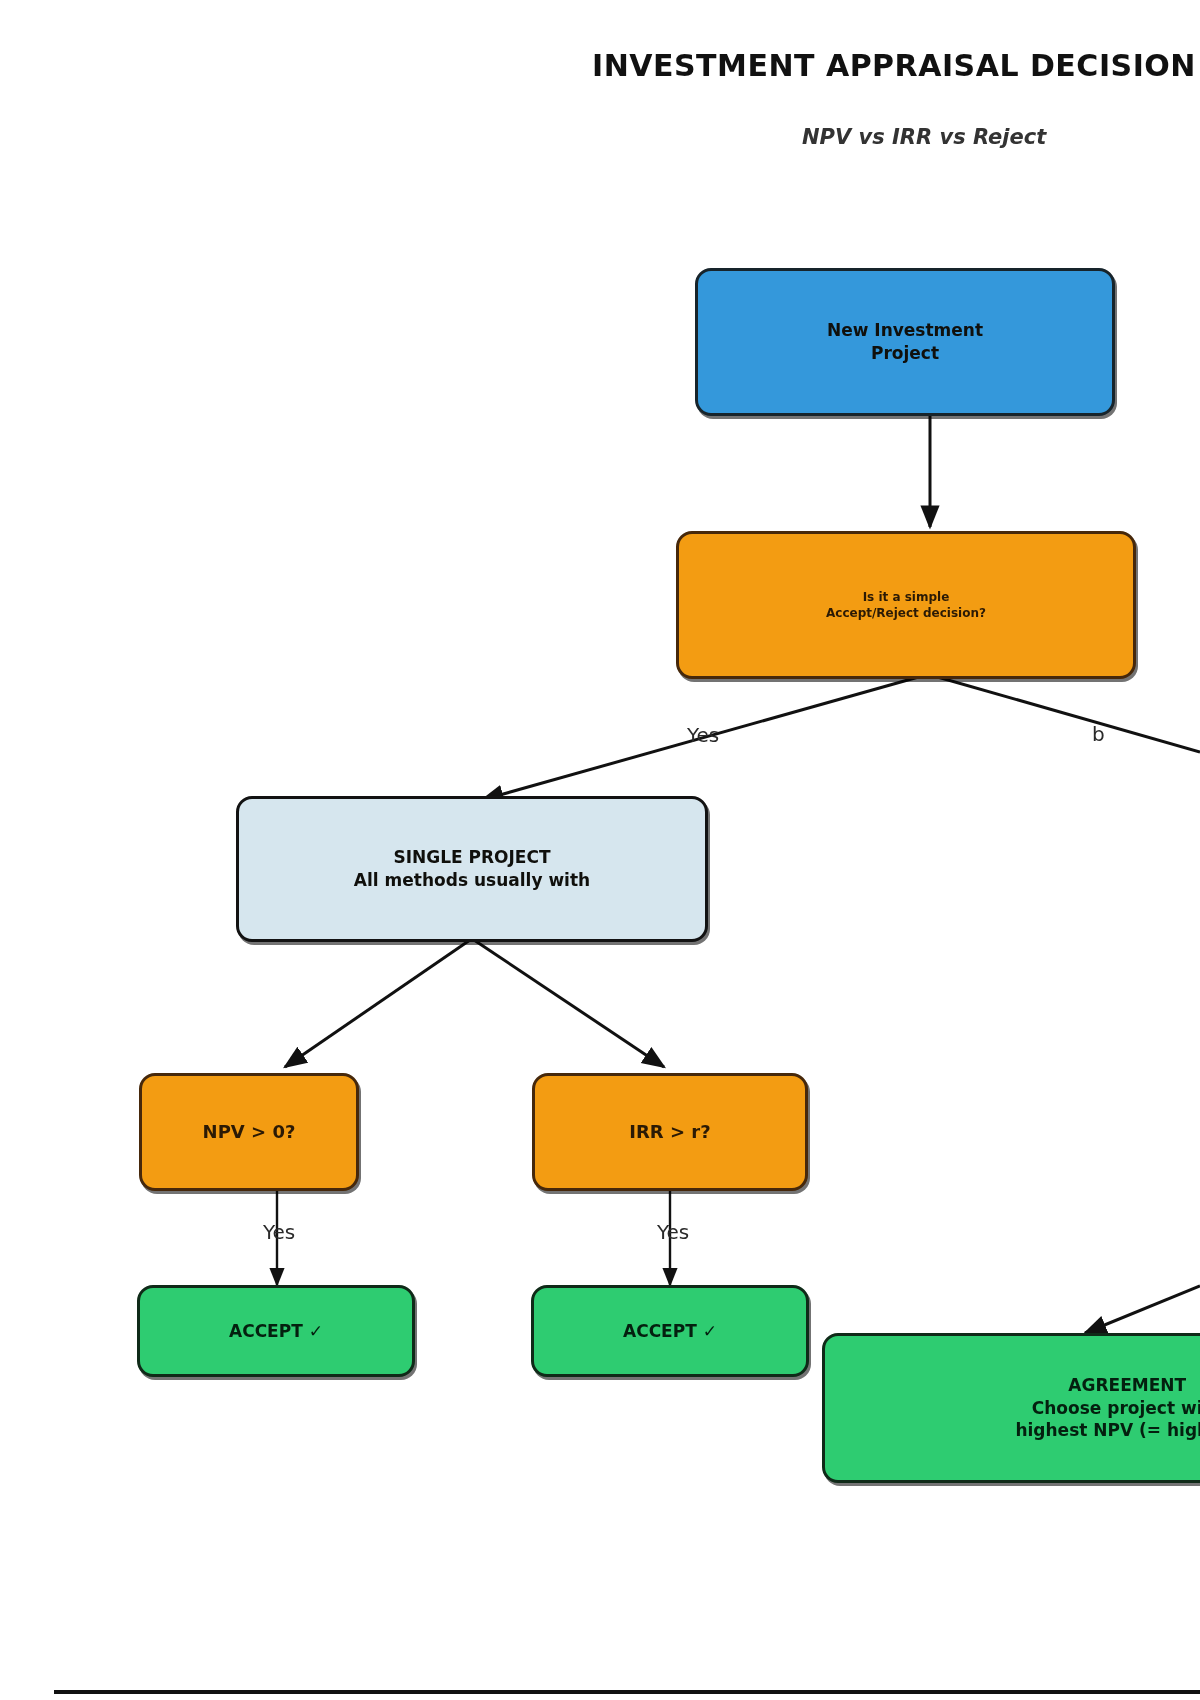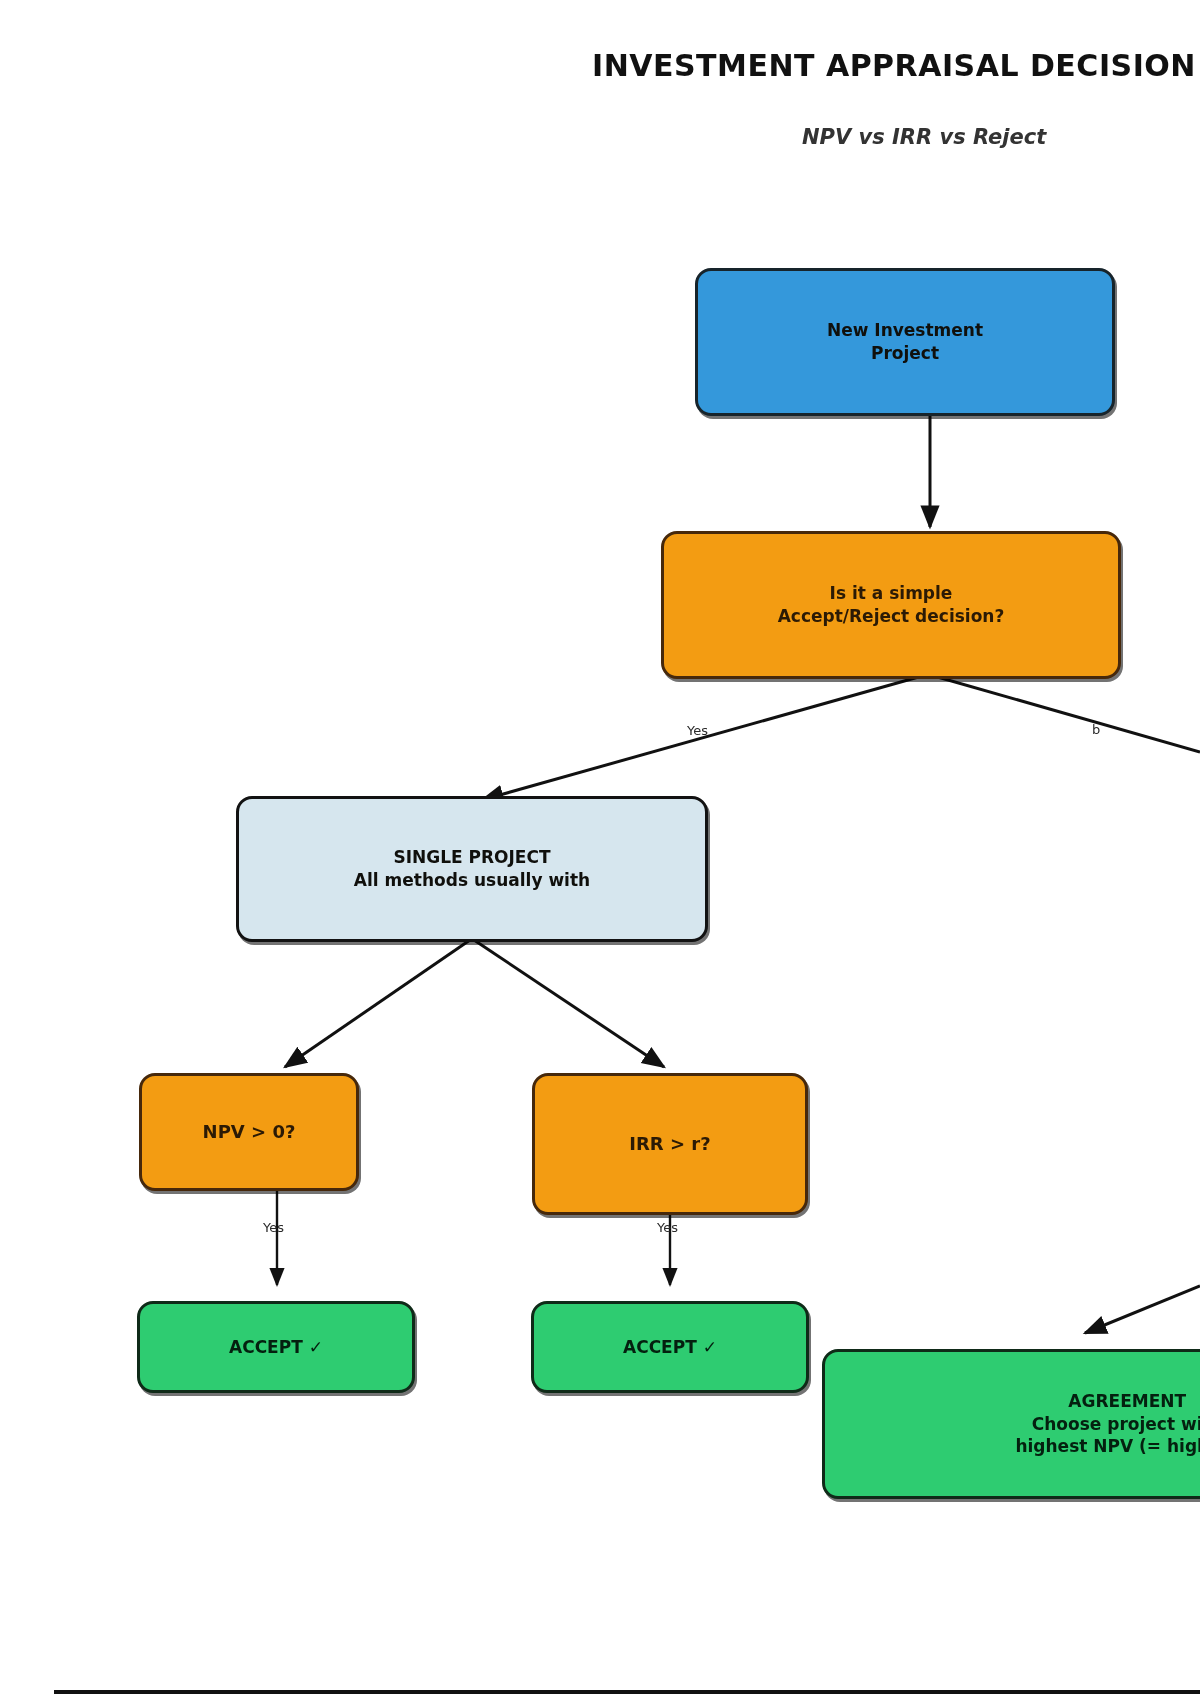--- a/index.html
+++ b/index.html
@@ -54,26 +54,26 @@
     font-weight: bold;
     line-height: 1.35;
     color: #10100c;
     box-shadow: 2px 3px 0 rgba(0,0,0,0.55);
     padding: 6px 10px;
     white-space: pre-line;
   }
   .node.blue   { background: #3498db; border-color: #17242b; }
   .node.orange { background: #f39c12; border-color: #46280b; color: #2b1a05; }
   .node.light  { background: #d6e6ee; border-color: #121212; }
-  .node.green  { background: #2ecc71; border-color: #0f2a18; color: #04200f; margin-top: 16px; }
+  .node.green  { background: #2ecc71; border-color: #0f2a18; color: #04200f; }
 
   
   .edge-label {
     position: absolute;
-    font-size: 13px;
+    font-size: 20px;
     font-weight: 500;
     color: #2a2a2a;
     white-space: nowrap;
   }
 
   
   #connectors {
     position: absolute;
     left: 0;
     top: 0;
@@ -120,29 +120,29 @@
     <line x1="277" y1="1190" x2="277" y2="1285" stroke="#111111" stroke-width="2.4" marker-end="url(#arrow)"></line>
 
     <line x1="670" y1="1190" x2="670" y2="1285" stroke="#111111" stroke-width="2.4" marker-end="url(#arrow)"></line>
 
     <line x1="1200" y1="1286" x2="1085" y2="1333" stroke="#111111" stroke-width="3" marker-end="url(#arrow)"></line>
   </svg>
 
   <div class="node blue" style="left:695px; top:268px; width:420px; height:148px; font-size:17px;">New Investment
 Project</div>
 
-  <div class="node orange" style="left:661px; top:531px; width:460px; height:148px; font-size:17px;">Is it a simple
+  <div class="node orange" style="left:676px; top:531px; width:460px; height:148px; font-size:12px;">Is it a simple
 Accept/Reject decision?</div>
 
   <div class="node light" style="left:236px; top:796px; width:472px; height:146px; font-size:17px;">SINGLE PROJECT
 All methods usually with</div>
 
   <div class="node orange" style="left:139px; top:1073px; width:220px; height:118px; font-size:18px;">NPV &gt; 0?</div>
 
-  <div class="node orange" style="left:532px; top:1073px; width:276px; height:142px; font-size:18px;">IRR &gt; r?</div>
+  <div class="node orange" style="left:532px; top:1073px; width:276px; height:118px; font-size:18px;">IRR &gt; r?</div>
 
   <div class="node green" style="left:137px; top:1285px; width:278px; height:92px; font-size:17px;">ACCEPT ✓</div>
 
   <div class="node green" style="left:531px; top:1285px; width:278px; height:92px; font-size:17px;">ACCEPT ✓</div>
 
   <div class="node green" style="left:822px; top:1333px; width:420px; height:150px; font-size:17px;
               justify-content:flex-end; padding-right:0;">AGREEMENT
 Choose project with
 highest NPV (= highest</div>
 

